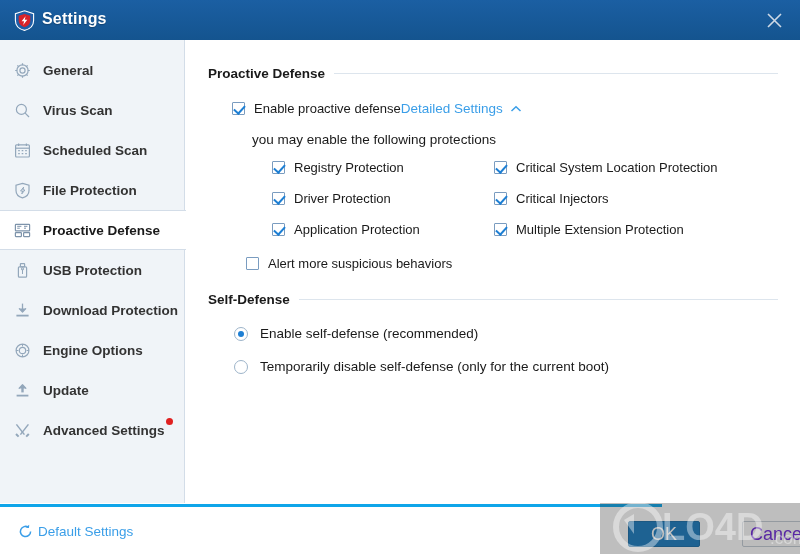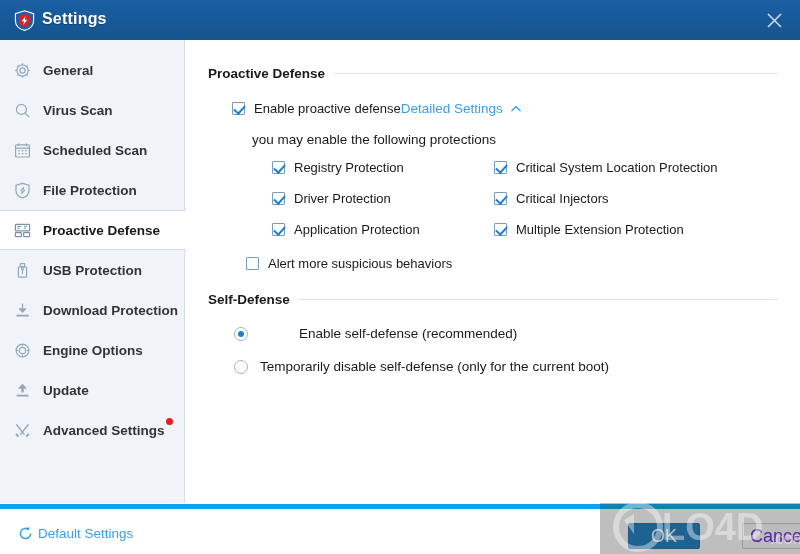--- a/index.html
+++ b/index.html
@@ -139,23 +139,23 @@
   }
   .caret{
     display:inline-block;margin-left:7px;
     color:#3a9ee8;
   }
 
   .hint{font-size:13.5px;color:#1a1a1a;}
 
   
   .footer{
-    position:absolute;left:0;top:504px;width:800px;height:50px;
+    position:absolute;left:0;top:504px;width:662px;height:50px;
     background:#ffffff;
-    border-top:5px solid #0ea5e9;
+    border-top:3px solid #0ea5e9;
     box-sizing:border-box;
   }
   .default-link{
     position:absolute;left:18px;top:17px;
     display:flex;align-items:center;
     color:#3a9ee8;font-size:13.5px;cursor:pointer;
   }
   .default-link .reset-ico{margin-right:5px;display:flex;align-items:center;}
 
   .btn{
@@ -384,21 +384,21 @@
       <span class="cb-label">Alert more suspicious behaviors</span>
     </div>
 
     <div class="section" style="top:252px;left:22px;width:570px;">
       <div class="section-head">
         <span>Self-Defense</span>
         <span class="hline"></span>
       </div>
     </div>
 
-    <div class="row" style="position:absolute;top:286px;left:48px;gap:39px;">
+    <div class="row" style="position:absolute;top:286px;left:48px;">
       <span class="rb on"></span>
       <span class="rb-label">Enable self-defense (recommended)</span>
     </div>
     <div class="row" style="position:absolute;top:319px;left:48px;">
       <span class="rb"></span>
       <span class="rb-label">Temporarily disable self-defense (only for the current boot)</span>
     </div>
 
   </div>
 

